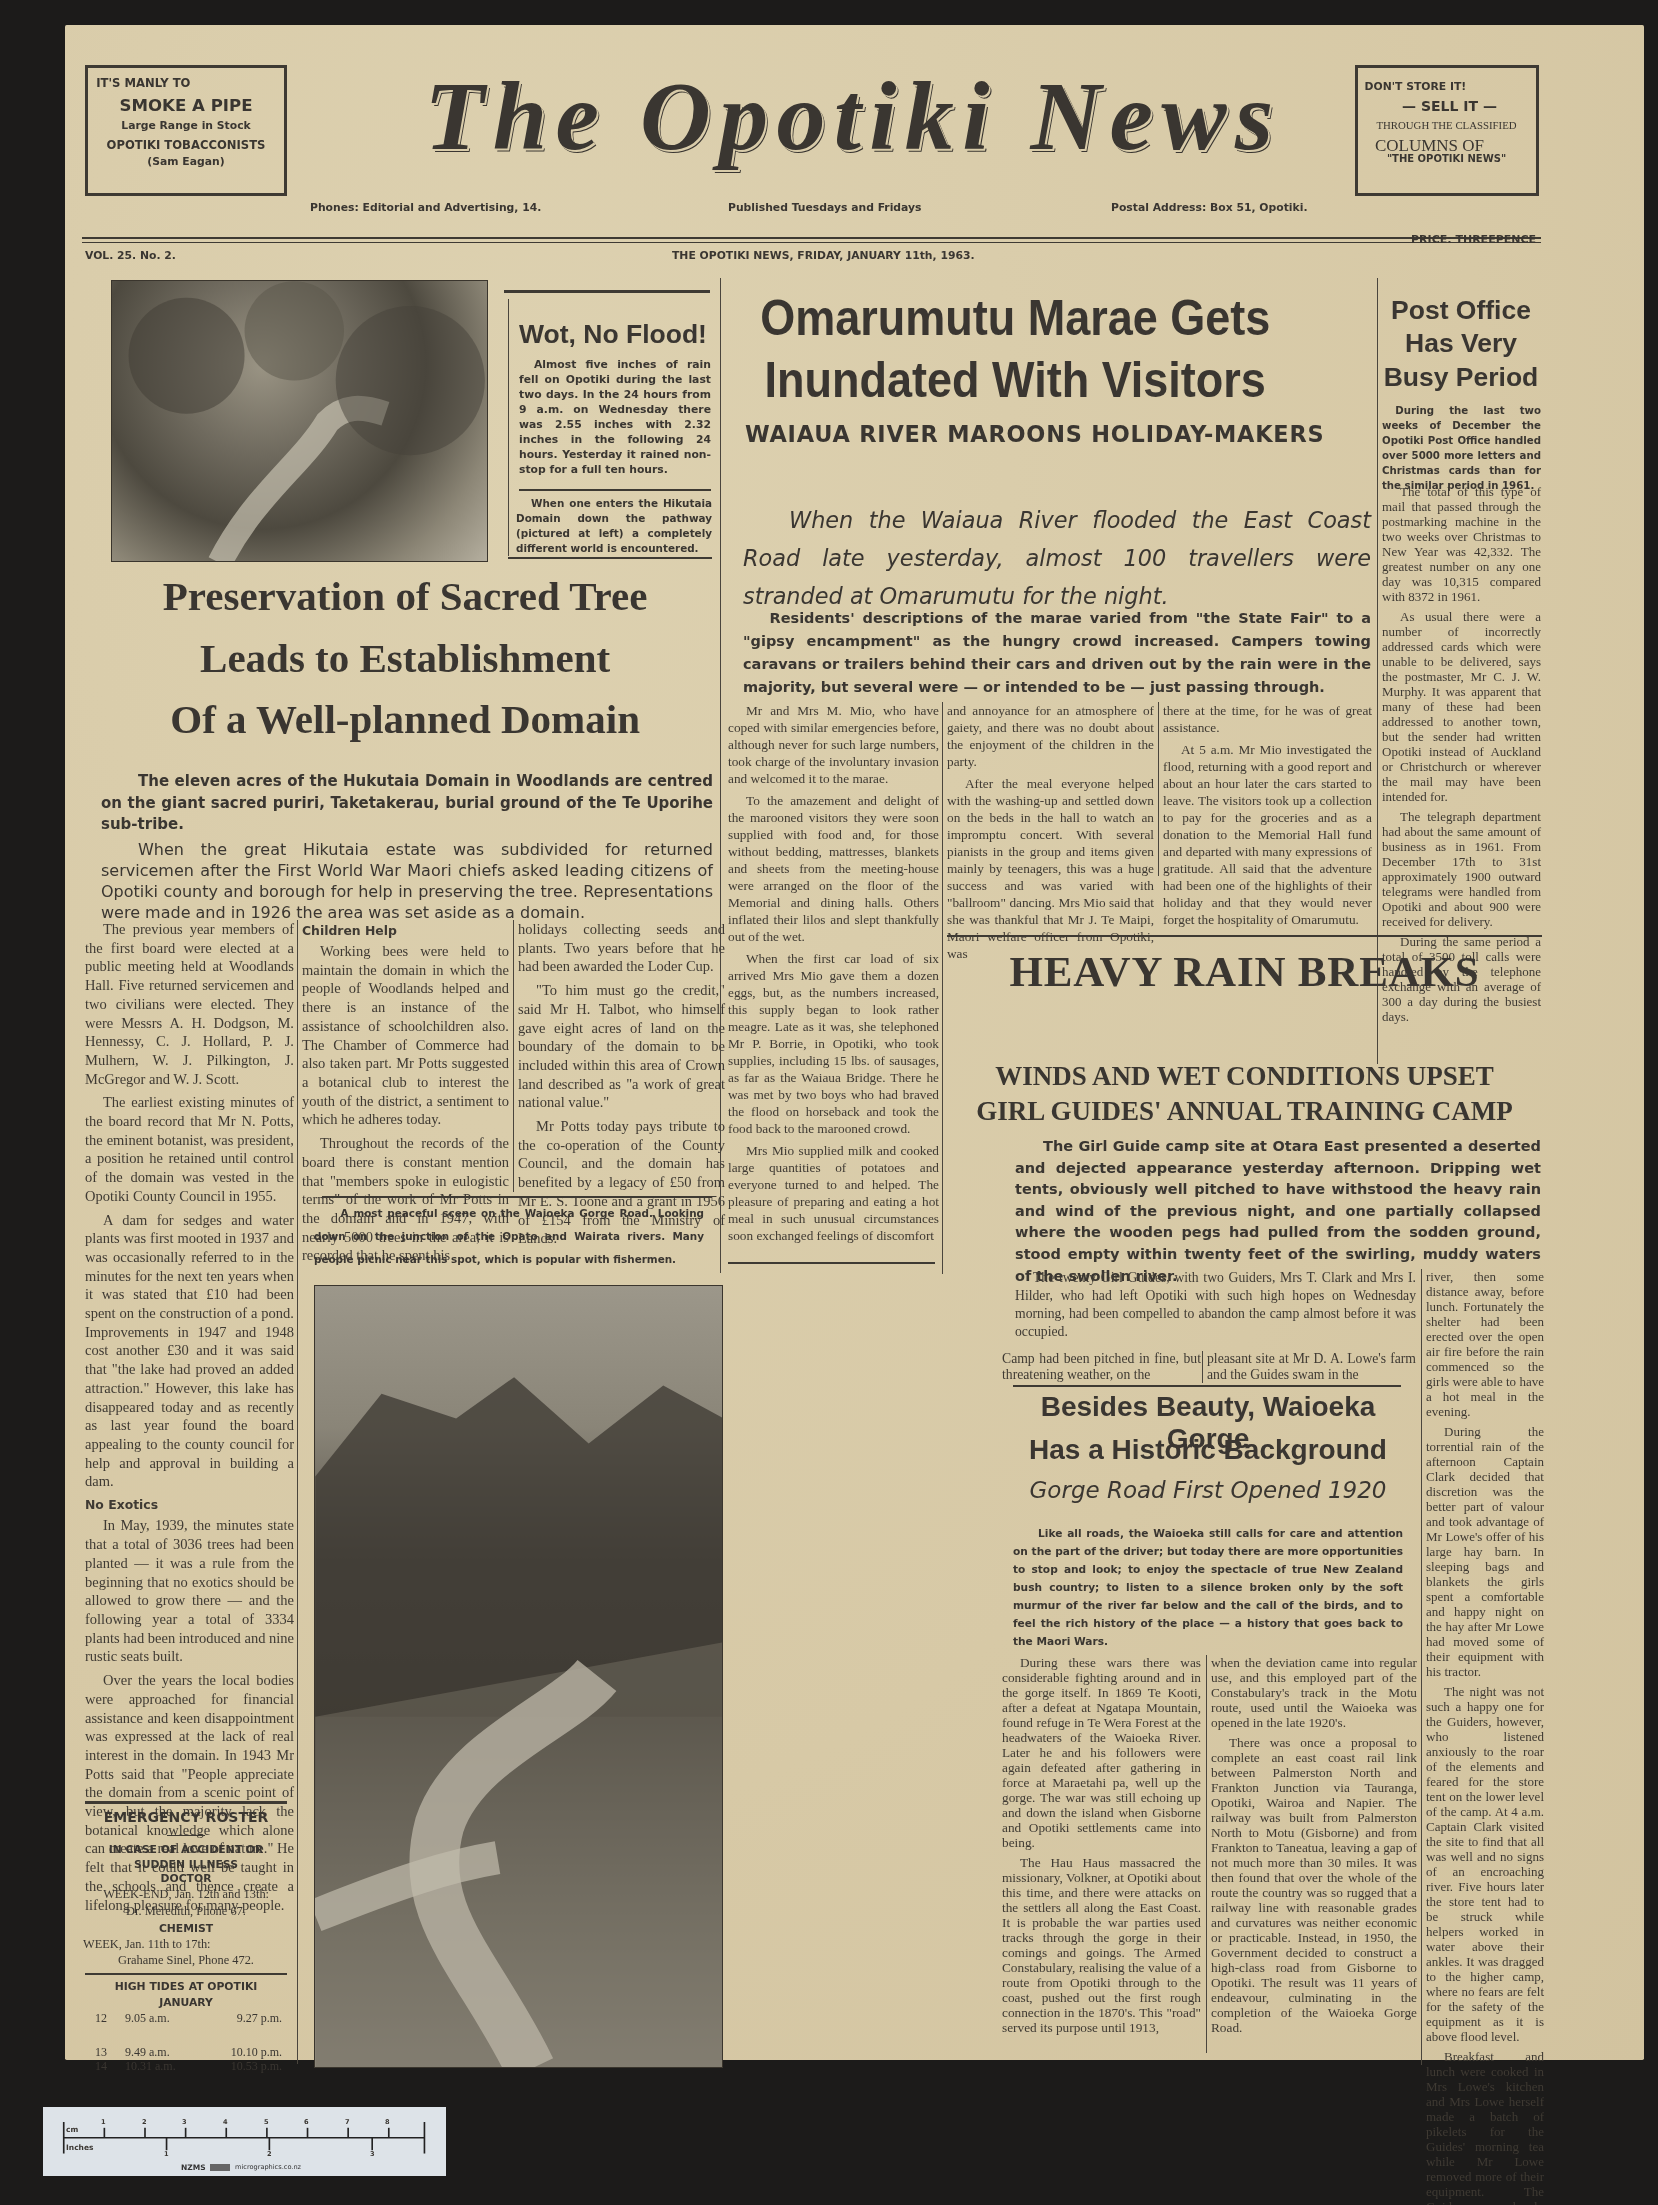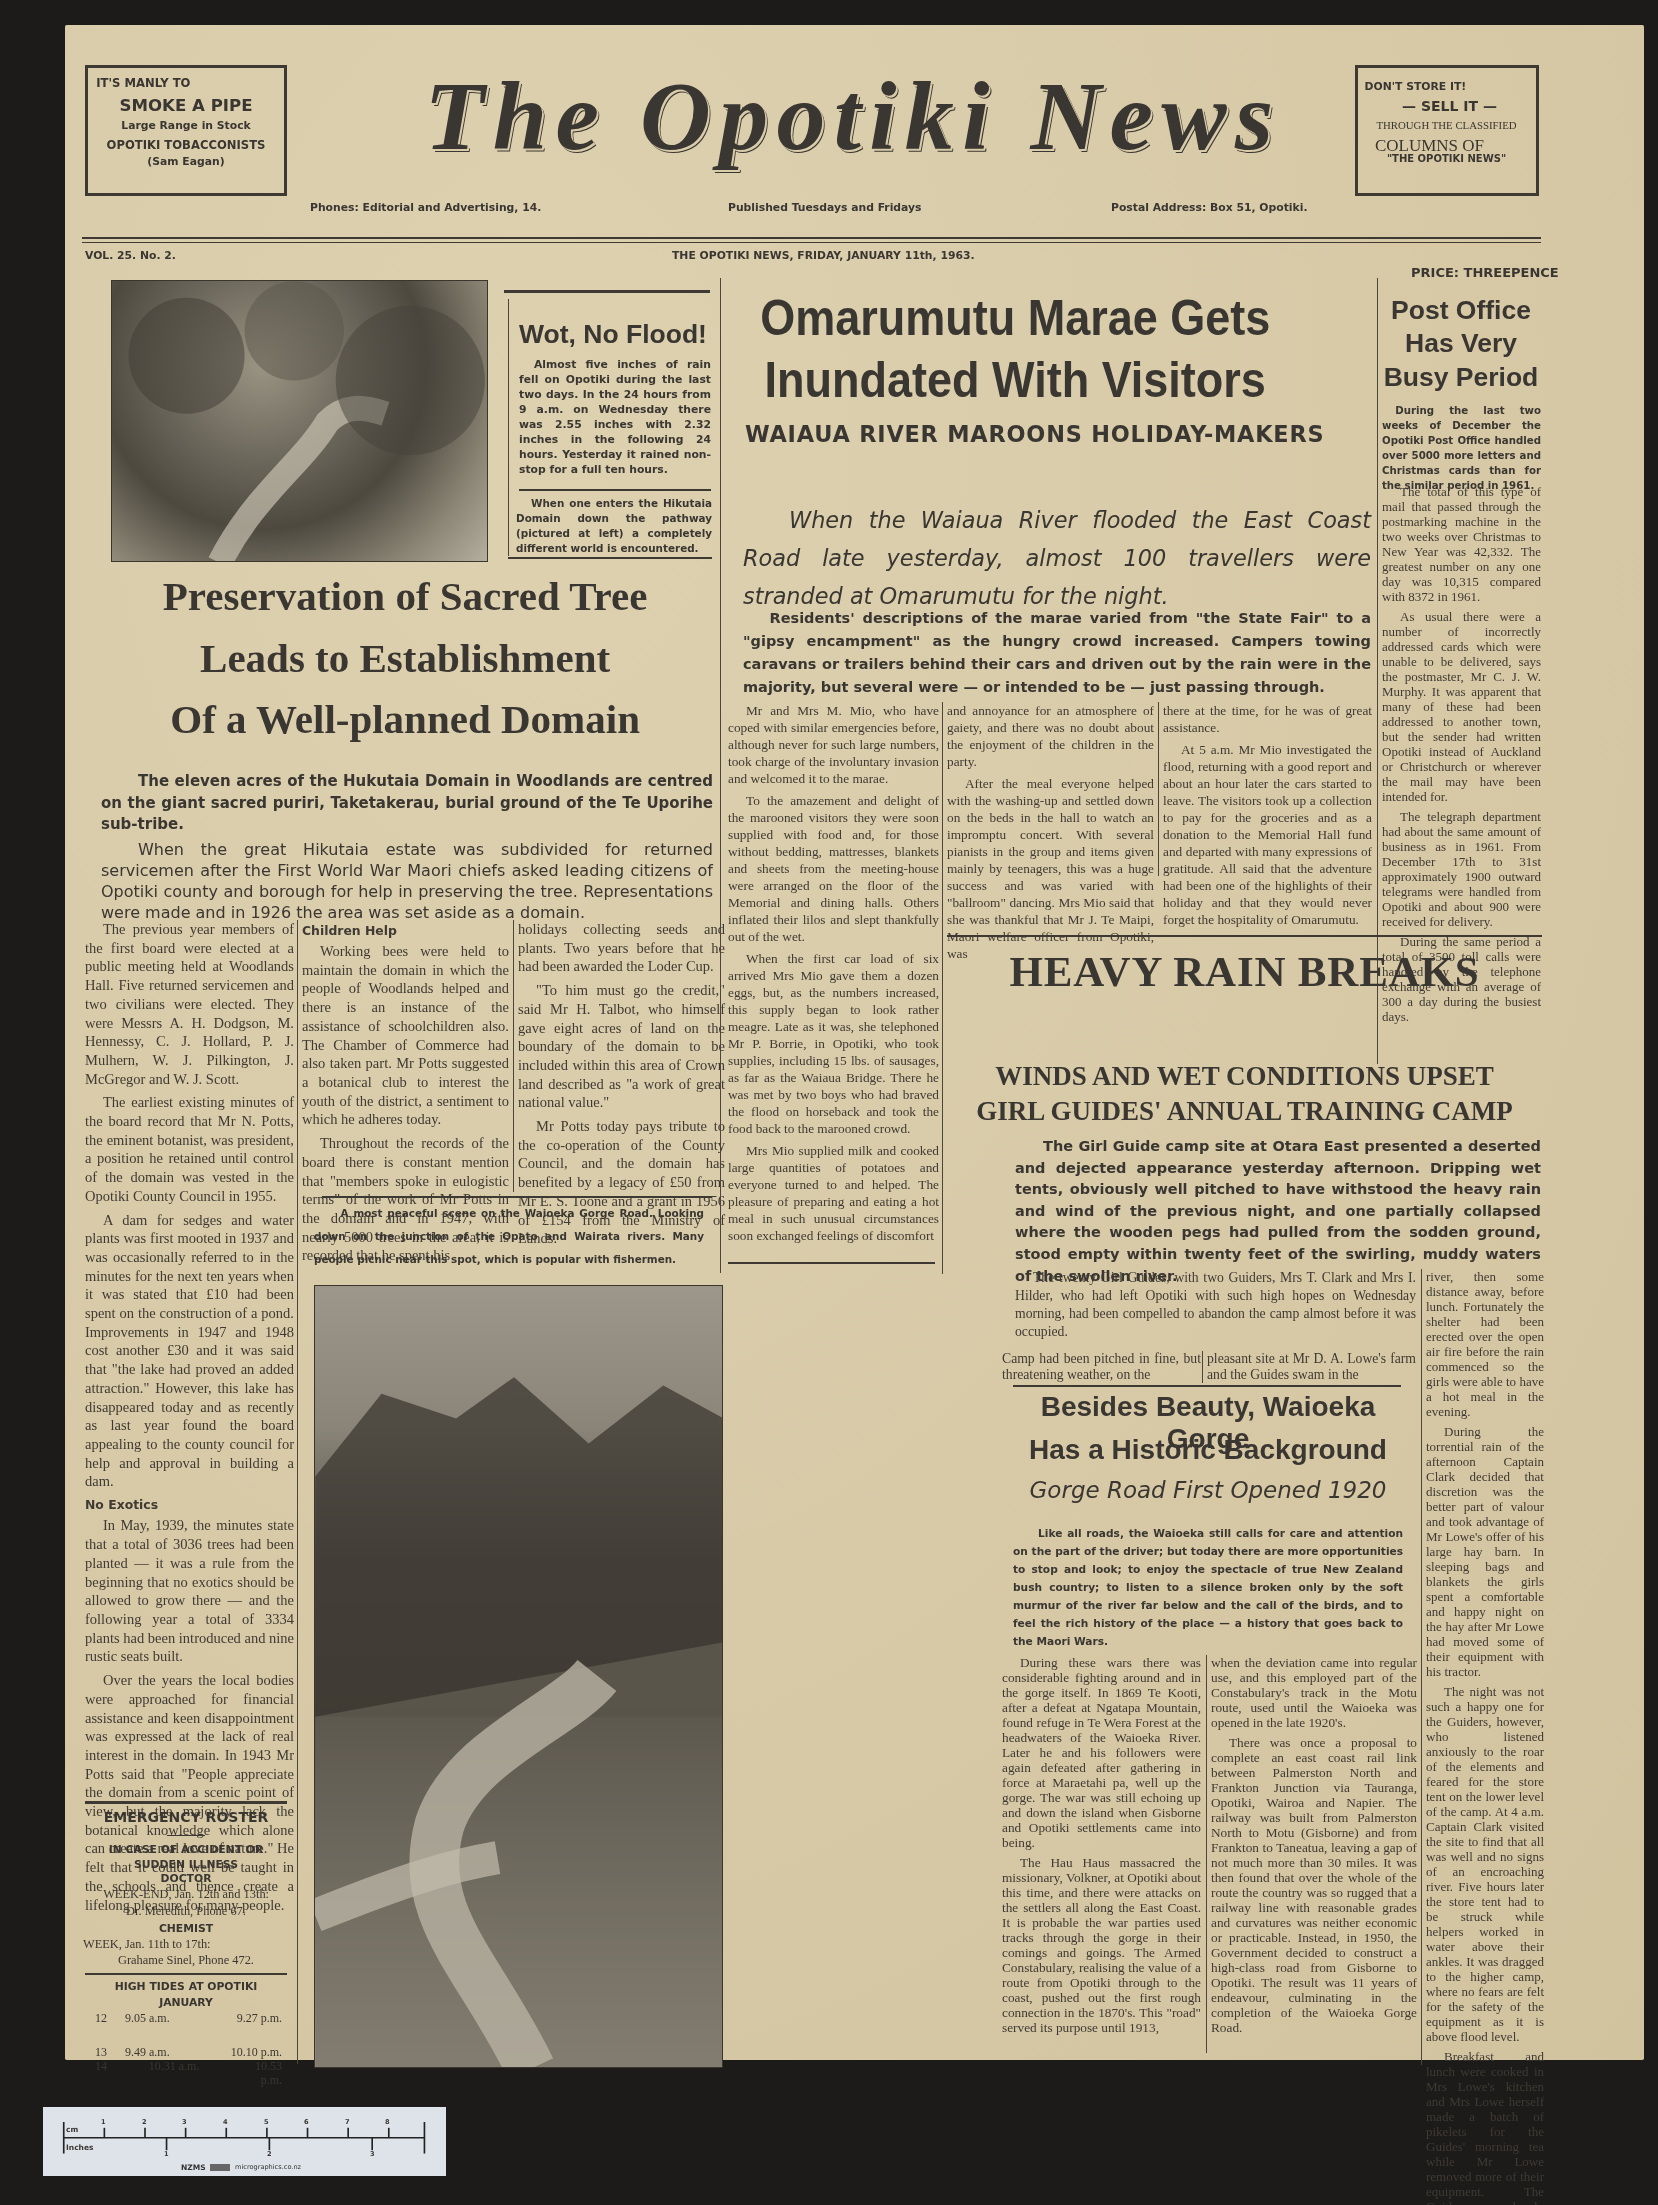--- a/index.html
+++ b/index.html
@@ -50,21 +50,21 @@
     <div class="abs sans" style="left:6.6px; top:11.6px; font-size:10.8px; font-weight:bold;">DON'T STORE IT!</div>
     <div class="abs sans center" style="left:0; width:183px; top:30px; font-size:14px; font-weight:bold;">— SELL IT —</div>
     <div class="abs serif center" style="left:0; width:177px; top:51px; font-size:10.8px;">THROUGH THE CLASSIFIED</div>
     <div class="abs serif center" style="left:0; width:143px; top:68px; font-size:17px;">COLUMNS OF</div>
     <div class="abs sans center" style="left:0; width:177px; top:85px; font-size:10px; font-weight:bold;">"THE OPOTIKI NEWS"</div>
   </div>
 
   <div class="dbl" style="left:16.6px; top:212px; width:1459px;"></div>
   <div class="abs sans" style="left:20px; top:224px; font-size:10.8px; font-weight:bold;">VOL. 25. No. 2.</div>
   <div class="abs sans" style="left:607px; top:224px; font-size:10.8px; font-weight:bold;">THE OPOTIKI NEWS, FRIDAY, JANUARY 11th, 1963.</div>
-  <div class="abs sans" style="left:1346px; top:240px; font-size:13px; font-weight:bold;">PRICE: THREEPENCE</div>
+  <div class="abs sans" style="left:1346px; top:208px; font-size:11px; font-weight:bold;">PRICE: THREEPENCE</div>
 
   <div class="photo" style="left:46px; top:255px; width:377px; height:282px; background: radial-gradient(circle at 40% 30%, #9a9484 0%, #6f6a5e 30%, #4d493f 55%, #8c8676 80%, #b5af9f 100%);">
     <svg width="377" height="282" viewBox="0 0 455 340">
       <path d="M130 340 C 170 260, 230 220, 260 170 C 280 150, 300 150, 330 160" stroke="#c8c2b1" stroke-width="30" fill="none" opacity="0.7"></path>
       <circle cx="90" cy="90" r="70" fill="#3f3b33" opacity="0.5"></circle>
       <circle cx="360" cy="120" r="90" fill="#46423a" opacity="0.5"></circle>
       <circle cx="220" cy="60" r="60" fill="#5a554a" opacity="0.5"></circle>
     </svg>
   </div>
 
@@ -135,21 +135,21 @@
     <div style="display:flex;">
       <span style="width:30px;">12</span>
       <span style="width:83px;">9.05 a.m.</span>
       <span style="flex:1; text-align:right;">9.27 p.m.</span>
     </div>
     <div style="display:flex;margin-top:20px;">
       <span style="width:30px;">13</span>
       <span style="width:83px;">9.49 a.m.</span>
       <span style="flex:1; text-align:right;">10.10 p.m.</span>
     </div>
-    <div style="display:flex;gap:24px;">
+    <div style="display:flex;">
       <span style="width:30px;">14</span>
       <span style="width:83px;">10.31 a.m.</span>
       <span style="flex:1; text-align:right;">10.53 p.m.</span>
     </div>
   </div>
 
   <div class="vline" style="left:655px; top:253px; height:995px;"></div>
   <div class="headline lsans" style="left:660px; top:264px; width:645px; font-size:50px; letter-spacing:0px; transform:scaleX(0.9); transform-origin:left;">Omarumutu Marae Gets</div>
   <div class="headline lsans" style="left:660px; top:326px; width:645px; font-size:50px; transform:scaleX(0.9); transform-origin:left;">Inundated With Visitors</div>
   <div class="abs sans" style="left:680px; top:396px; font-size:22.4px; font-weight:bold; letter-spacing:0.8px;">WAIAUA RIVER MAROONS HOLIDAY-MAKERS</div>

